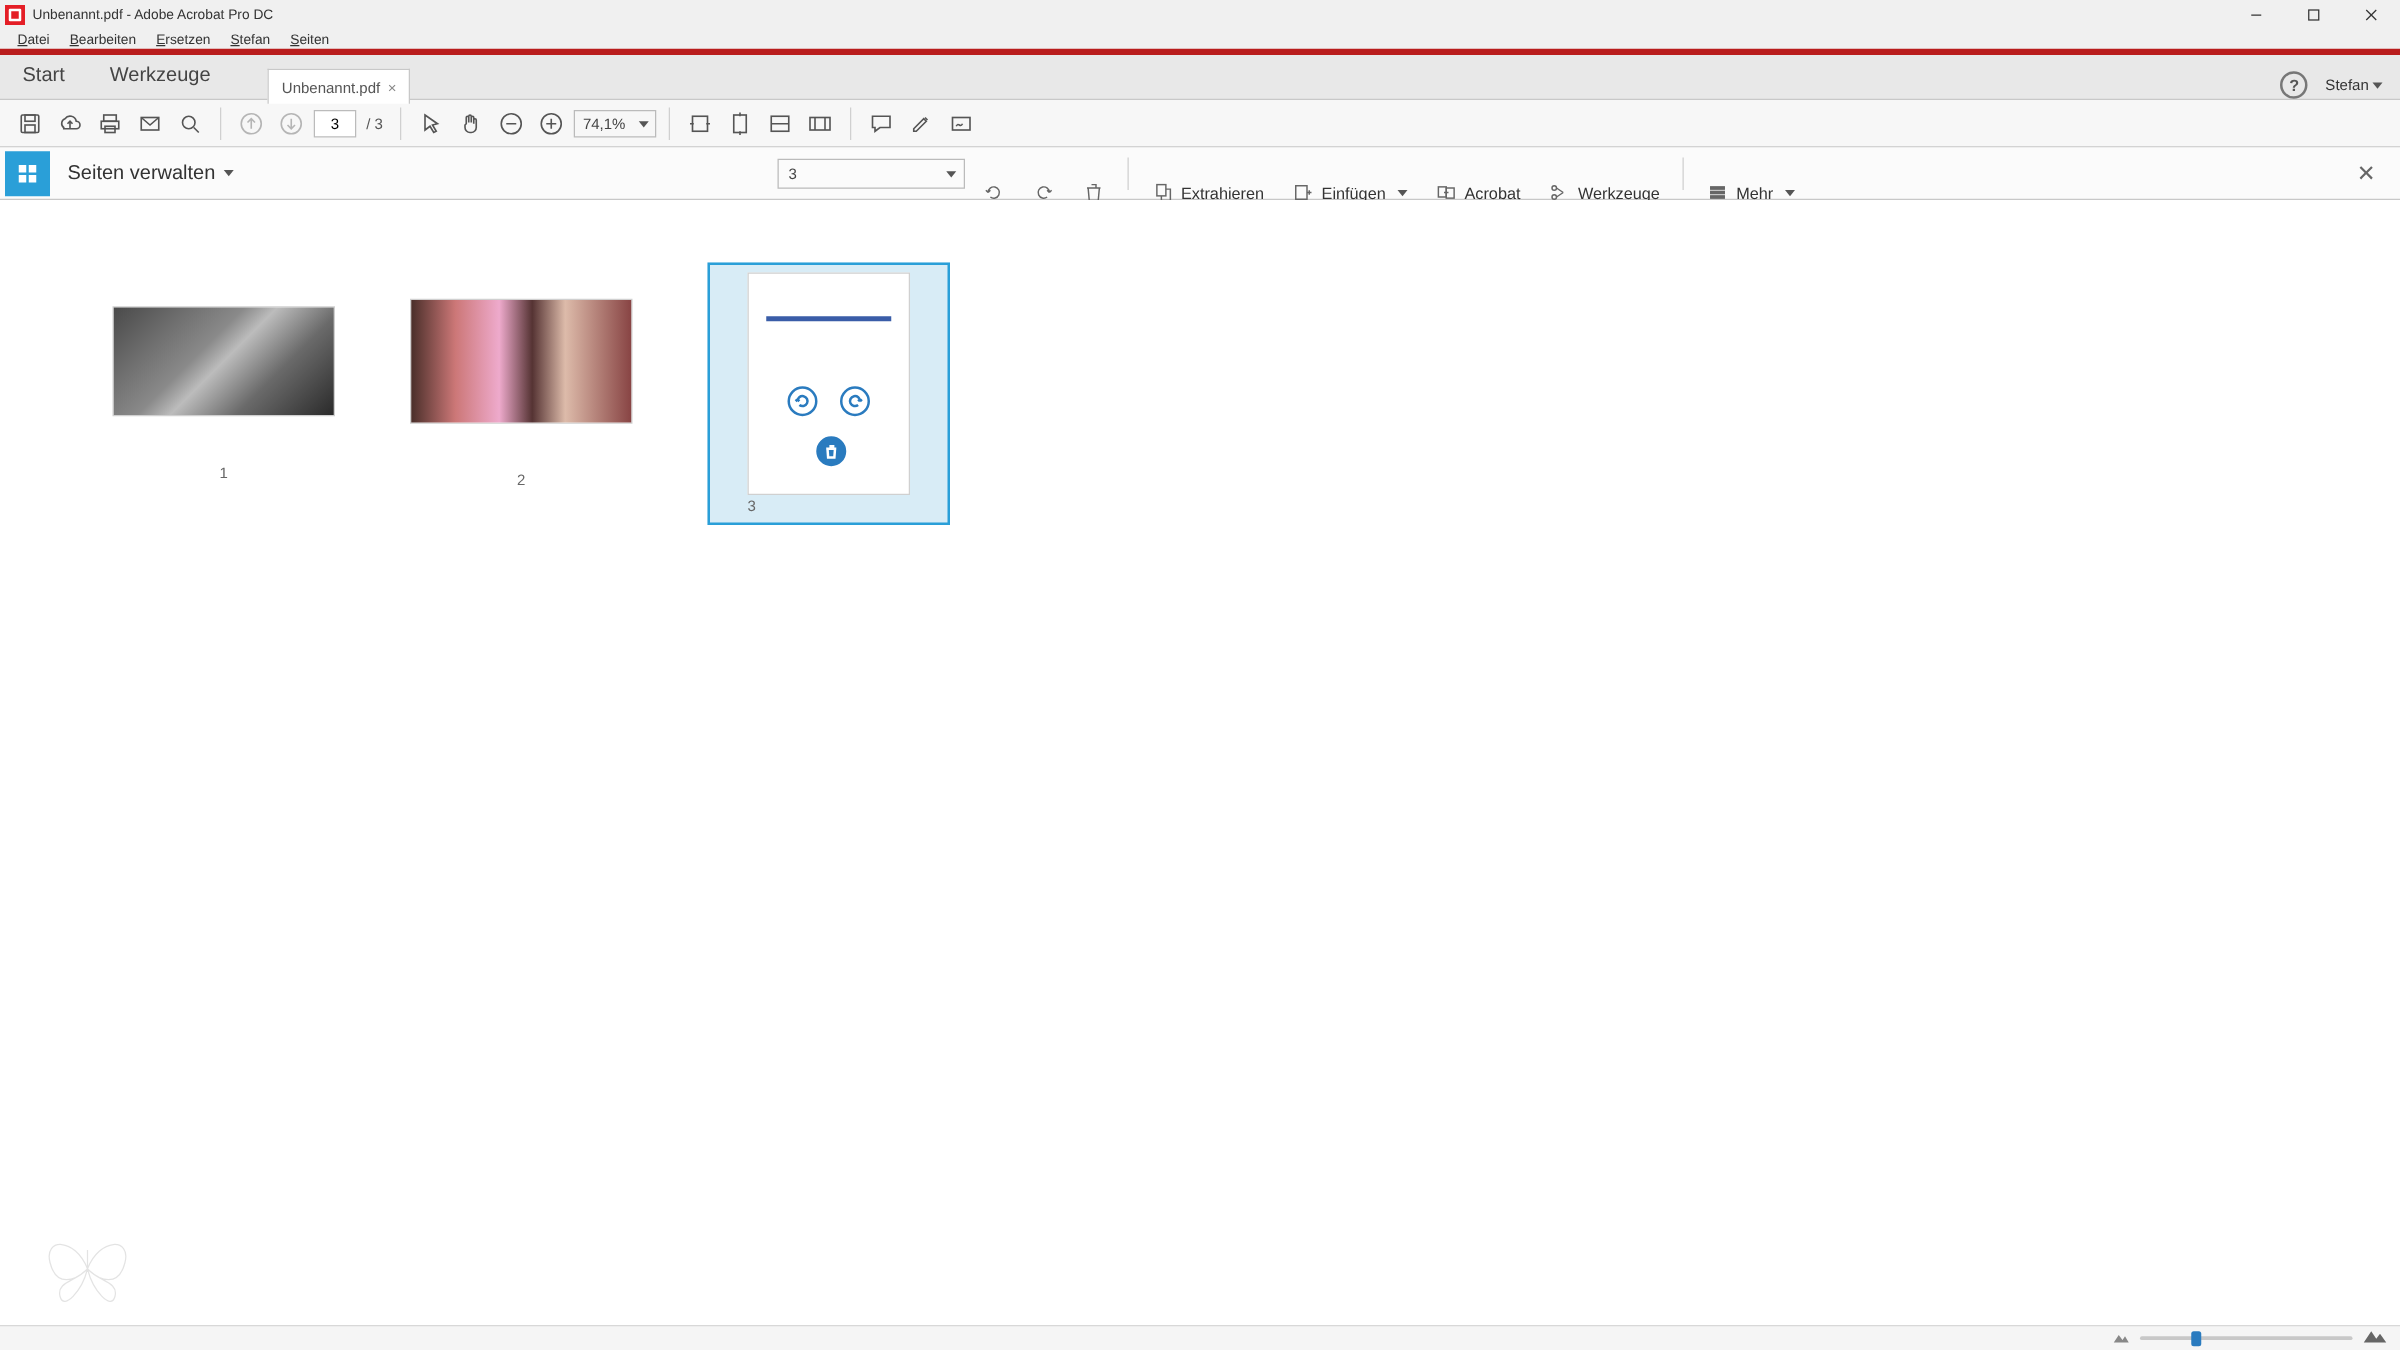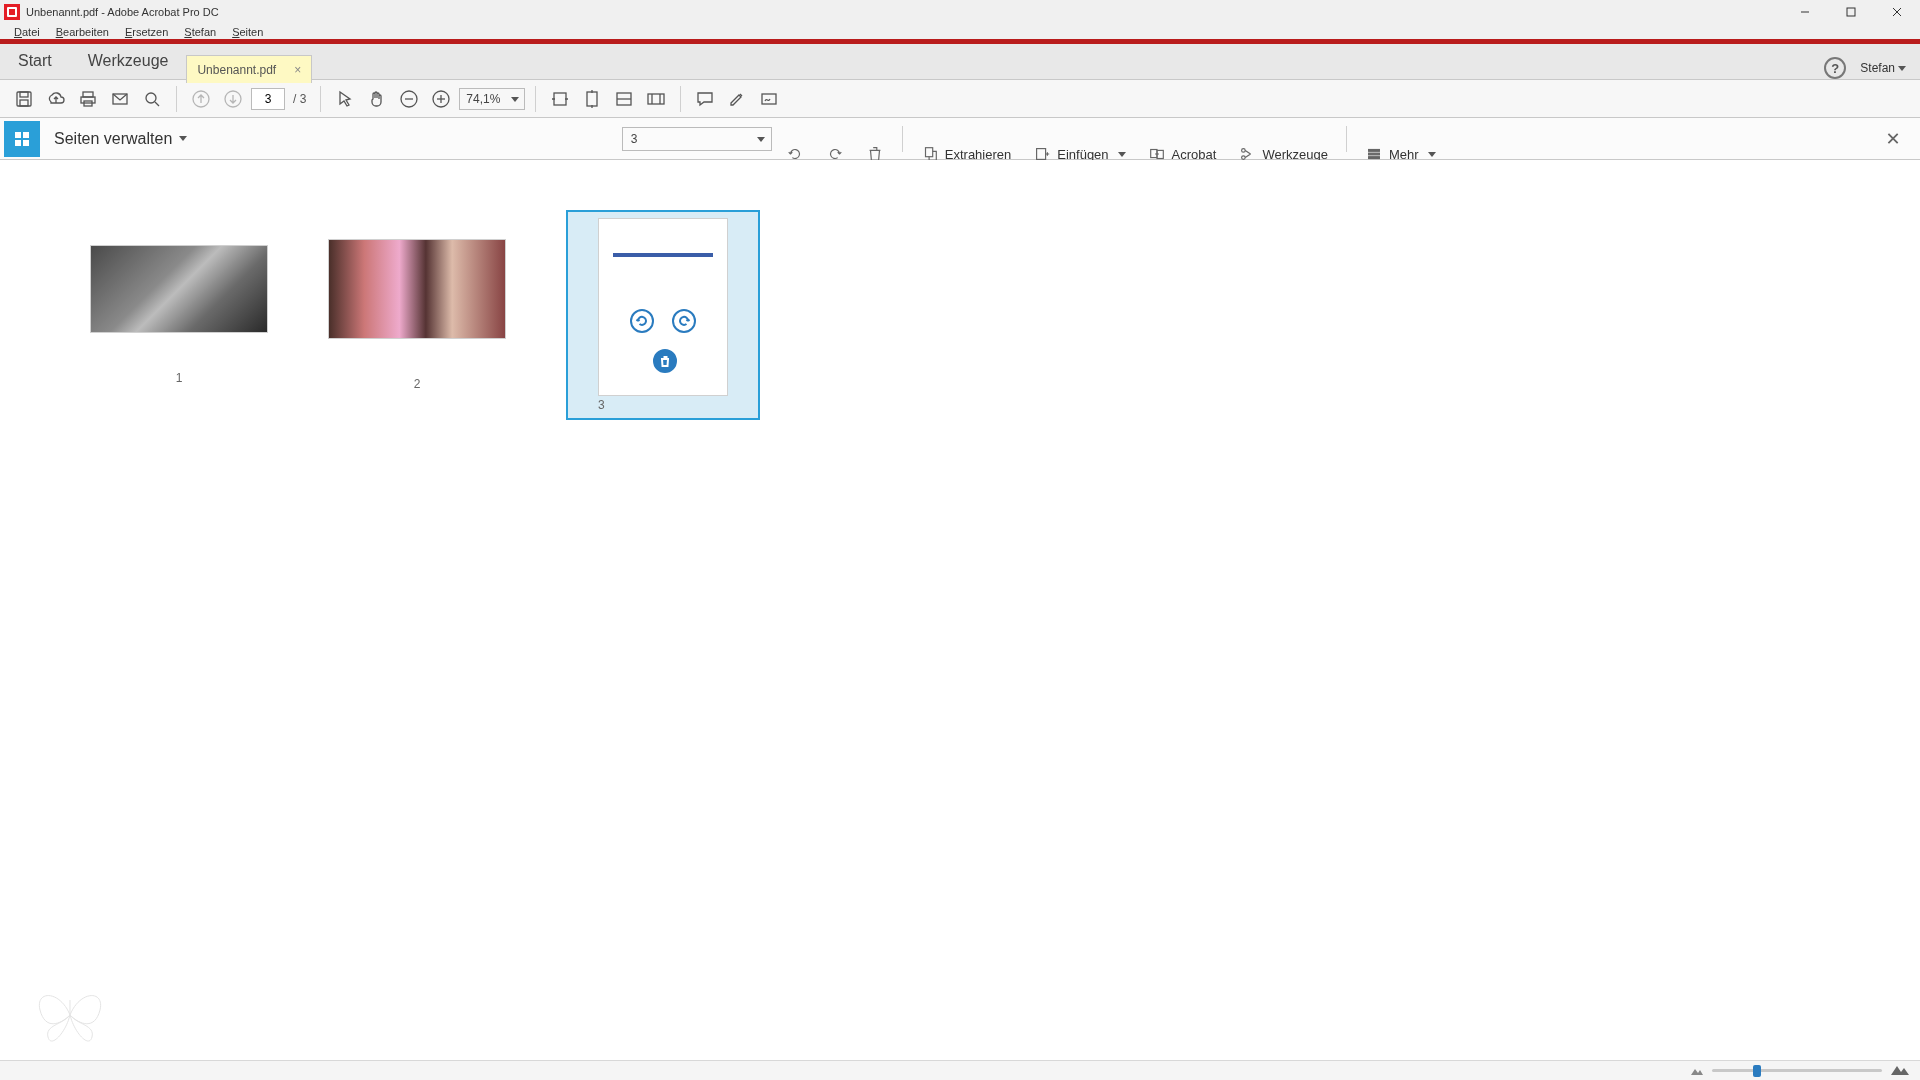--- a/index.html
+++ b/index.html
@@ -15,21 +15,21 @@
 .win-btn svg { width: 10px; height: 10px; }
 
 
 .menubar { height: 20px; background: #f0f0f0; display: flex; align-items: center; padding-left: 6px; border-bottom: 5px solid #b91c1c; text-align: center; }
 .menubar span { font-size: 11px; color: #333; padding: 2px 8px; }
 .menubar span:first-letter { text-decoration: underline; }
 
 
 .tabrow { height: 36px; background: #e8e8e8; display: flex; align-items: flex-end; border-bottom: 1px solid #c8c8c8; }
 .tab-pill { padding: 0 18px; font-size: 16px; color: #444; height: 36px; display: flex; align-items: center; }
-.doc-tab { height: 28px; background: #fef9c3; border: 1px solid #c8c8c8; border-bottom: none; border-radius: 0; padding: 0 10px; display: flex; align-items: center; gap: 18px; font-size: 12px; color: #555; position: relative; top: 4px; }
+.doc-tab { margin-left: 28px; height: 28px; background: #ffffff; border: 1px solid #c8c8c8; border-bottom: none; border-radius: 0; padding: 0 10px; display: flex; align-items: center; gap: 6px; font-size: 12px; color: #555; position: relative; top: 4px; }
 .doc-tab .close-x { font-size: 12px; color: #888; cursor: pointer; }
 .tabrow-right { margin-left: auto; display: flex; align-items: center; gap: 14px; padding-right: 14px; }
 .help-circle { width: 22px; height: 22px; border: 2px solid #777; border-radius: 50%; display: flex; align-items: center; justify-content: center; font-size: 13px; color: #555; font-weight: bold; }
 .user-name { font-size: 12px; color: #333; }
 .caret-down { display: inline-block; margin-left: 3px; border-left: 4px solid transparent; border-right: 4px solid transparent; border-top: 5px solid #555; vertical-align: middle; }
 
 
 .main-toolbar { height: 38px; background: #f7f7f7; border-bottom: 1px solid #c8c8c8; display: flex; align-items: center; padding: 0 10px; gap: 4px; }
 .tb-sep { width: 1px; height: 26px; background: #d0d0d0; margin: 0 6px; }
 .tb-btn { width: 28px; height: 28px; display: flex; align-items: center; justify-content: center; color: #555; border-radius: 2px; }

